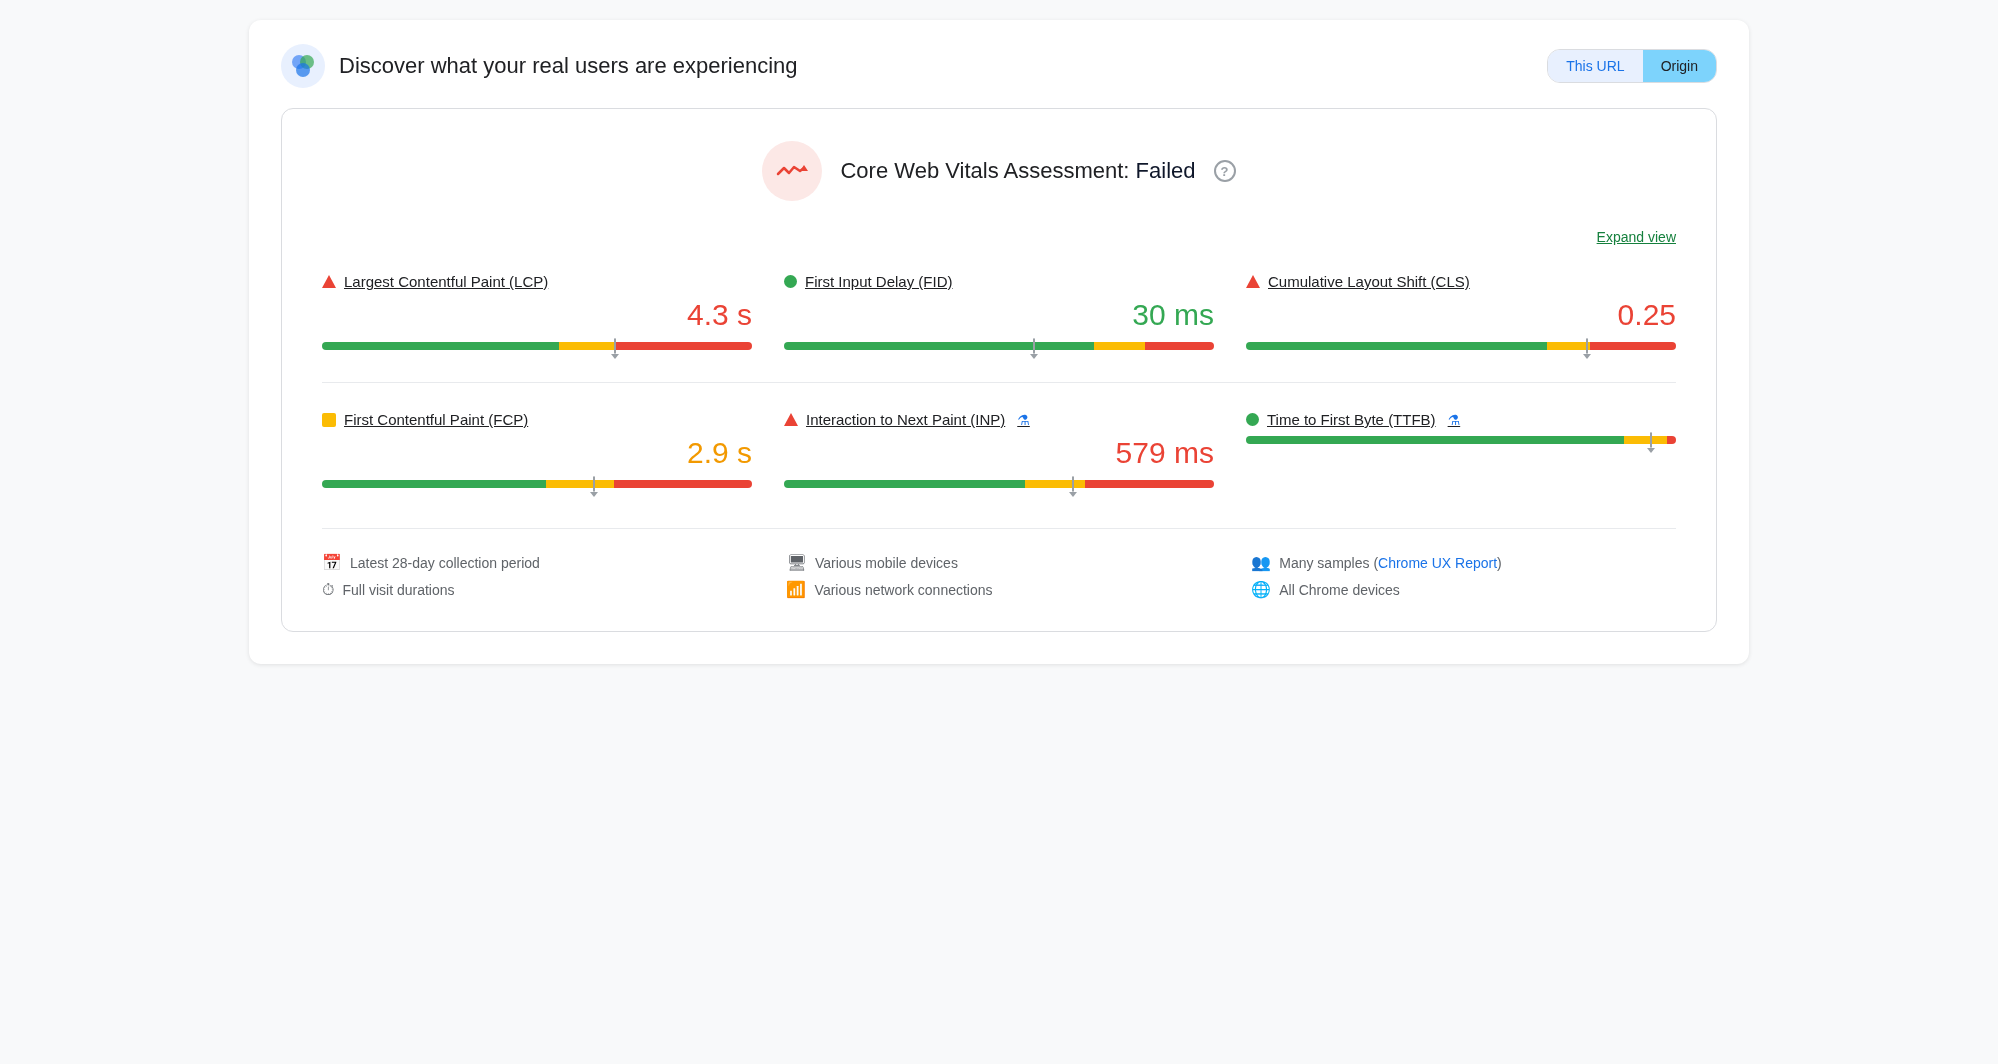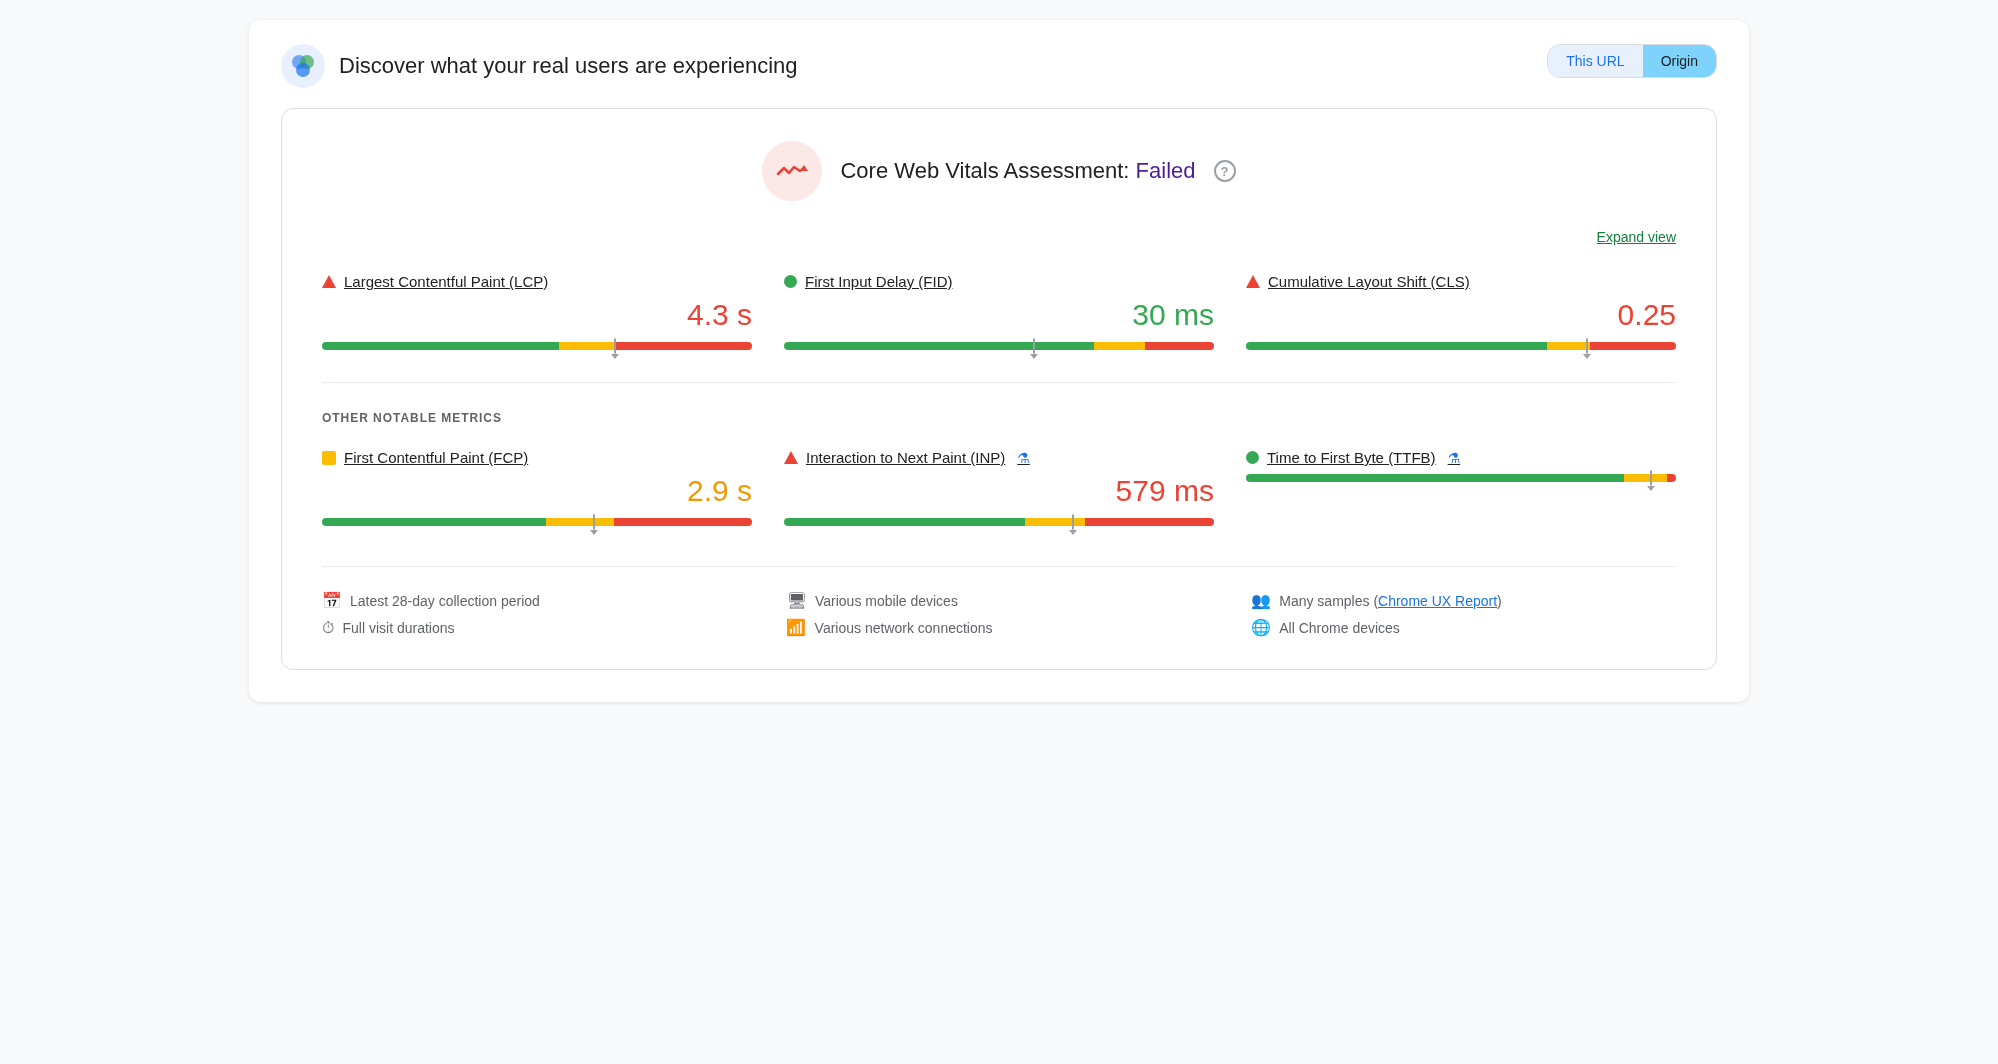--- a/index.html
+++ b/index.html
@@ -15,21 +15,21 @@
     .page-wrapper {
       width: 1500px;
       background: #fff;
       border-radius: 12px;
       padding: 24px 32px 32px;
       box-shadow: 0 1px 4px rgba(0,0,0,0.1);
     }
     
     .header {
       display: flex;
-      align-items: flex-start;
+      align-items: center;
       justify-content: space-between;
       margin-bottom: 20px;
     }
     .header-left {
       display: flex;
       align-items: center;
       gap: 14px;
     }
     .logo-icon {
       width: 44px;
@@ -86,21 +86,21 @@
     }
     .assessment-icon svg {
       width: 32px; height: 32px;
     }
     .assessment-title {
       font-size: 22px;
       font-weight: 500;
       color: #202124;
     }
     .assessment-title .failed {
-      color: #4c1d95;
+      color: #0f172a;
     }
     .help-icon {
       width: 22px; height: 22px;
       border: 2px solid #9aa0a6;
       border-radius: 50%;
       display: flex; align-items: center; justify-content: center;
       color: #9aa0a6;
       font-size: 13px;
       font-weight: bold;
       cursor: pointer;
@@ -229,21 +229,20 @@
       gap: 8px;
       font-size: 14px;
       color: #5f6368;
     }
     .footer-icon {
       font-size: 16px;
       flex-shrink: 0;
     }
     .footer-link {
       color: #1a73e8;
-      text-decoration: underline;
       cursor: pointer;
     }
     .flask-icon {
       font-size: 14px;
       color: #1a73e8;
       margin-left: 4px;
     }
   </style>
 </head>
 <body>
@@ -326,21 +325,20 @@
             <div class="seg-green" style="width: 70%;"></div>
             <div class="seg-orange" style="width: 10%;"></div>
             <div class="seg-red" style="width: 20%;"></div>
             <div class="marker" style="left: 79%;"></div>
           </div>
         </div>
       </div>
 
     <hr class="divider">
 
-    <div class="section-header">OTHER NOTABLE METRICS</div>
 
     <div class="metrics-grid" id="other-metrics-container">
     <div class="metric-item">
           <div class="metric-label">
             <div style="width: 14px; height: 14px; background: rgb(251, 188, 4); flex-shrink: 0; border-radius: 2px;"></div>
             <span>First Contentful Paint (FCP)</span>
           </div>
           <div class="metric-value orange">2.9 s</div>
           <div class="progress-bar-container">
             <div class="seg-green" style="width: 52%;"></div>

